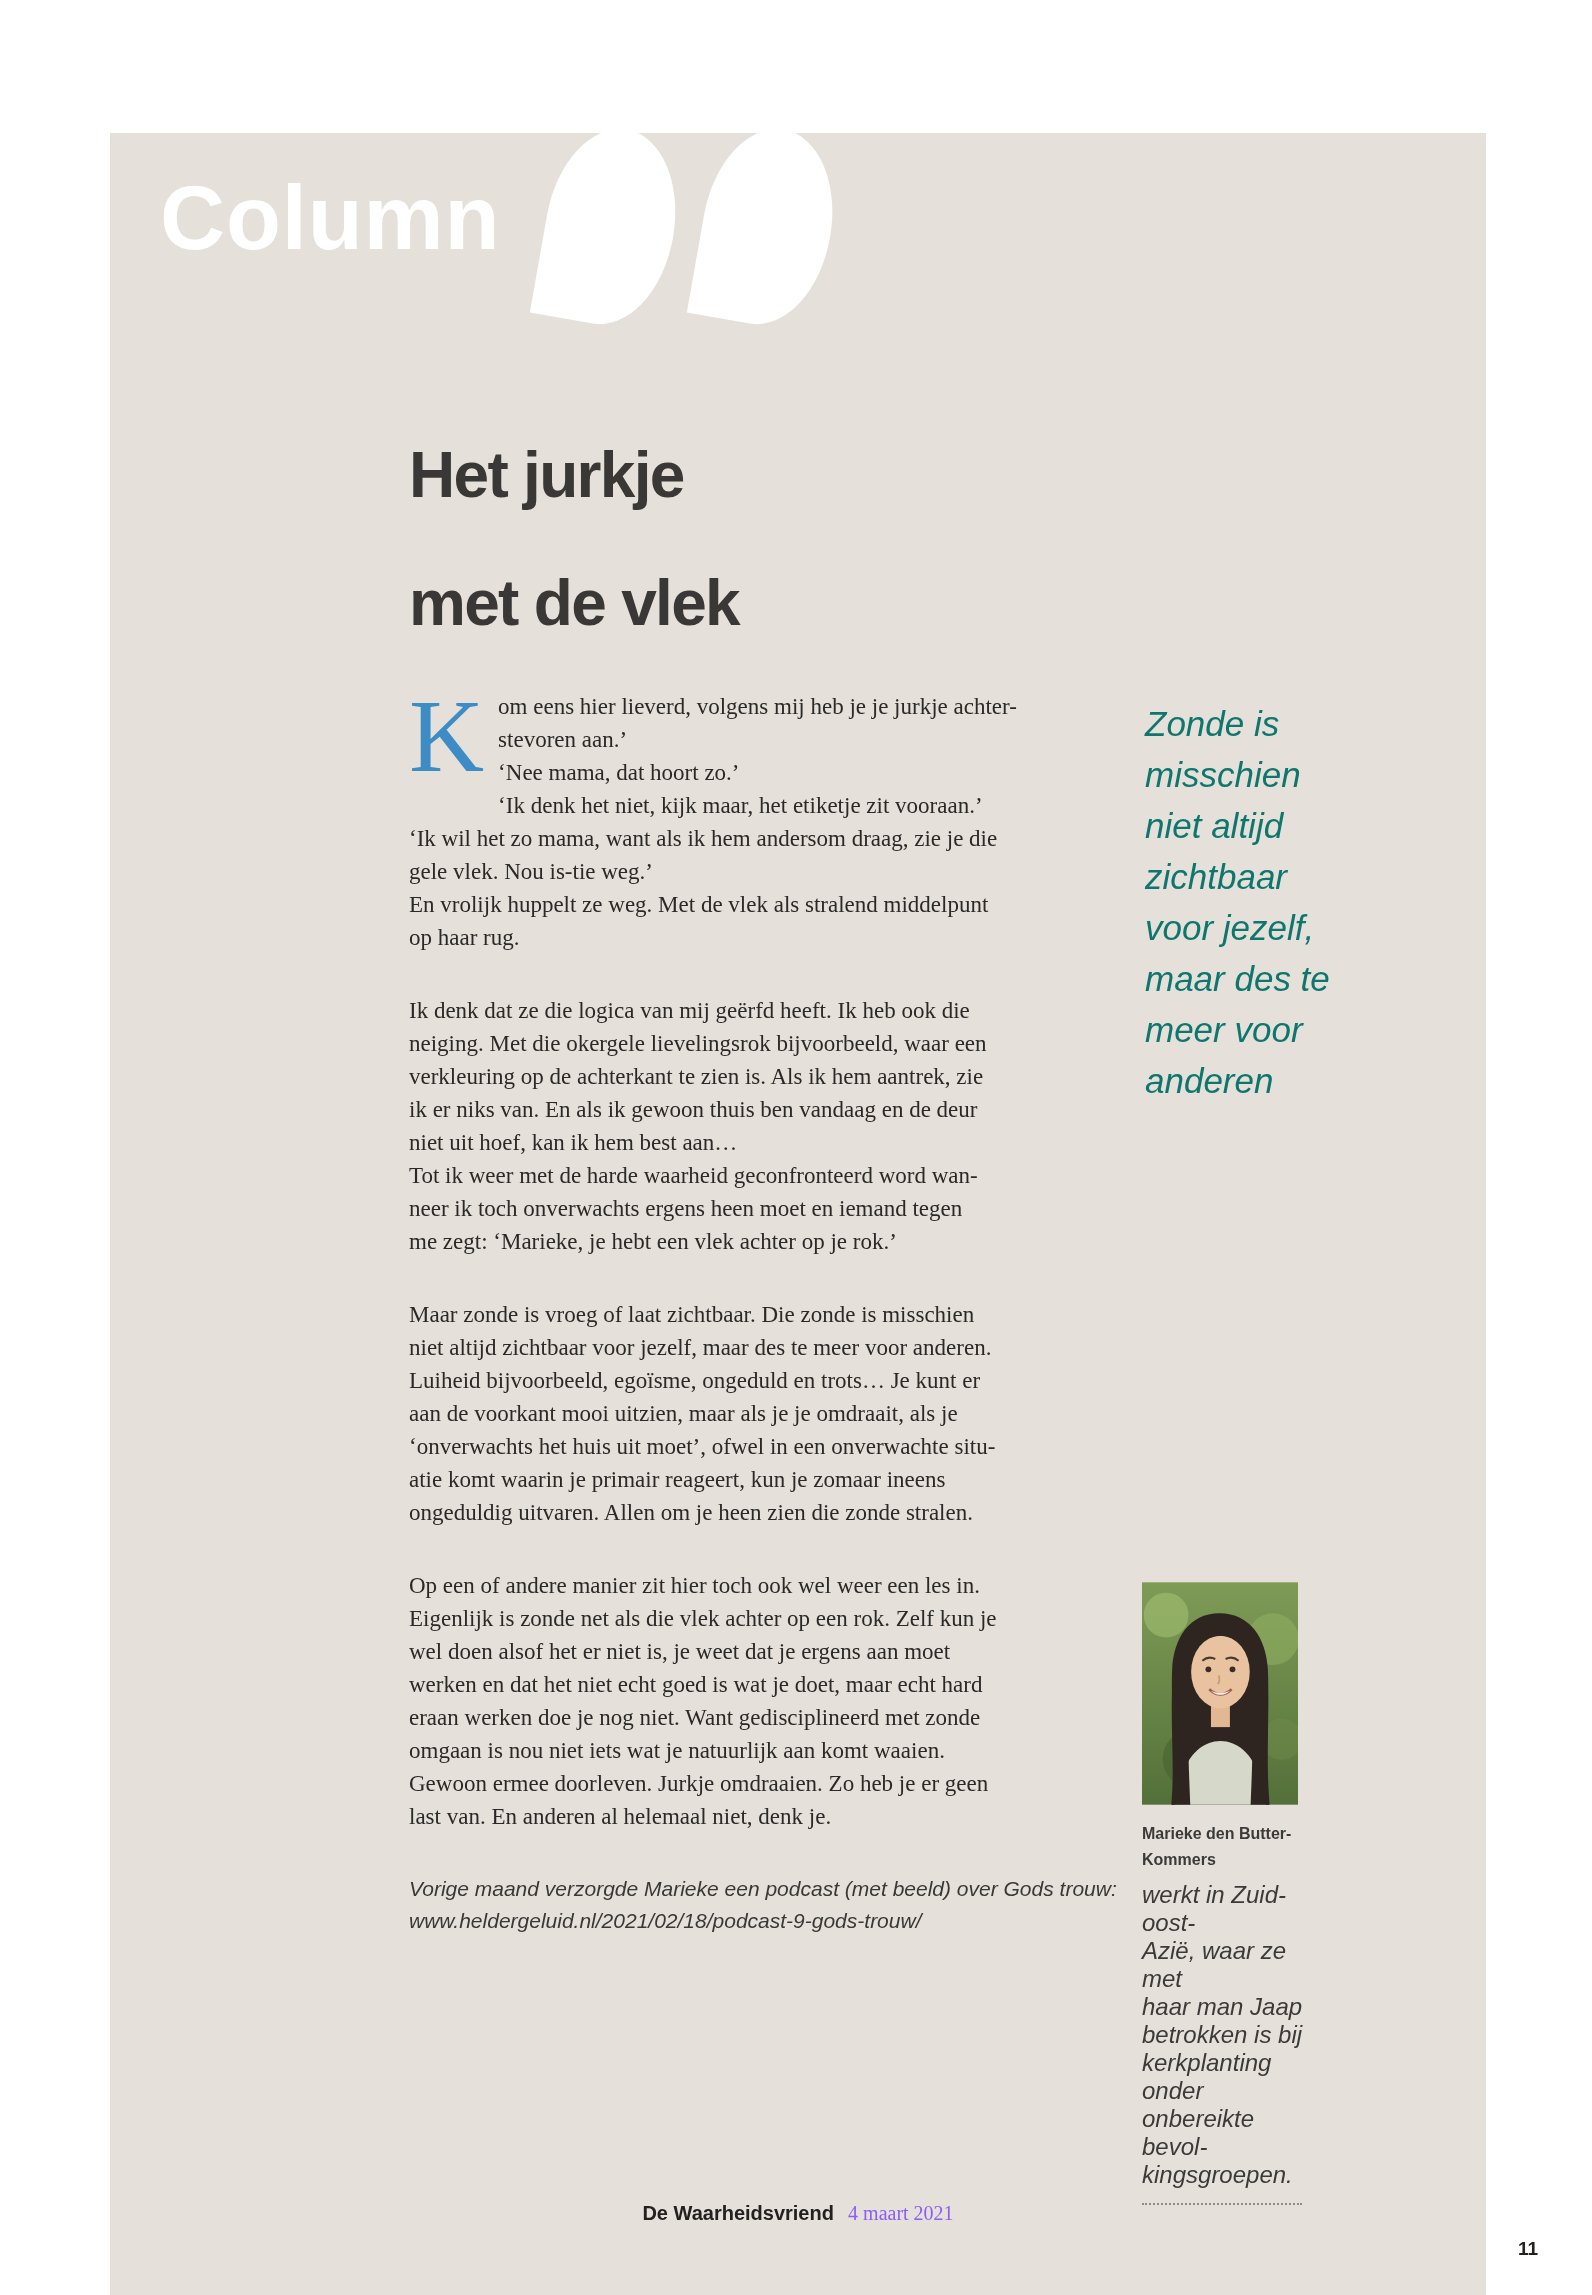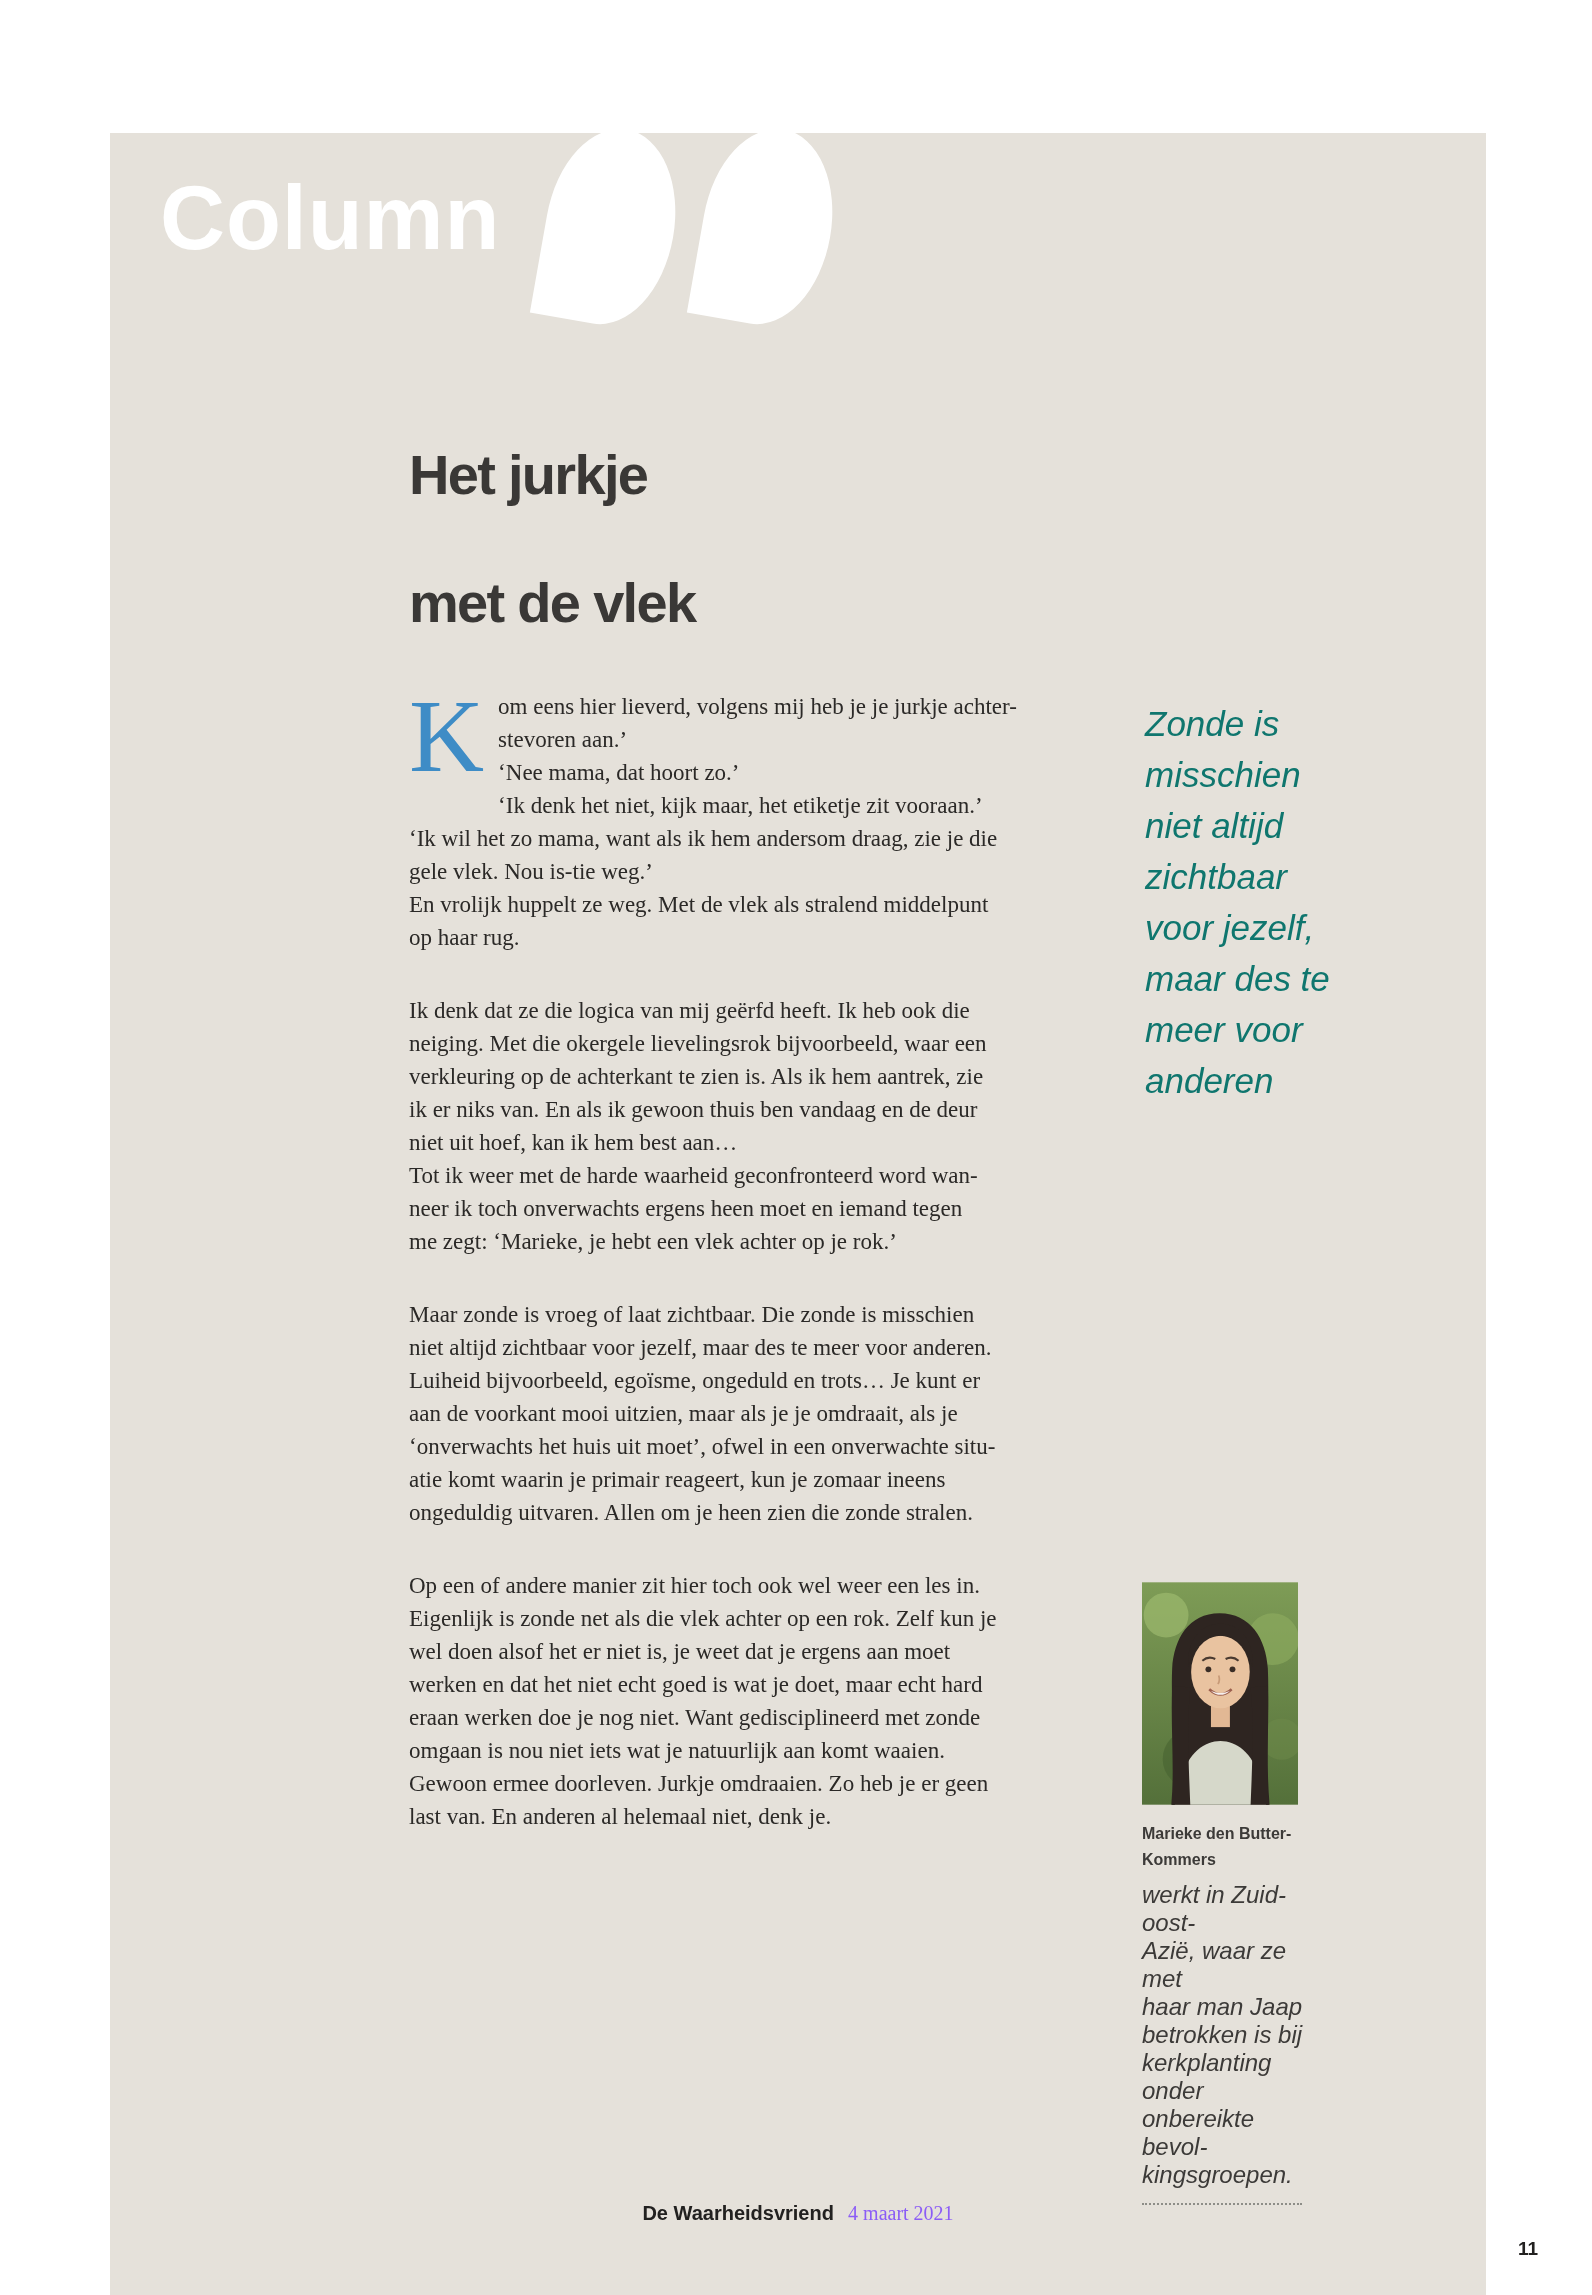--- a/index.html
+++ b/index.html
@@ -41,21 +41,21 @@
     transform: rotate(10deg);
   }
   .bigquote .mark.m1 { left: 0; }
   .bigquote .mark.m2 { left: 157px; }
   .title {
     position: absolute;
     left: 299px; top: 278px;
     margin: 0;
     font-family: "Liberation Sans", sans-serif;
     font-weight: 700;
-    font-size: 56px;
+    font-size: 64px;
     line-height: 128px;
     letter-spacing: -1.7px;
     color: #3a3836;
   }
   .pre { white-space: pre-line; }
   .body-col {
     position: absolute;
     left: 299px; top: 557px;
     width: 734px;
     color: #2b2927;
@@ -187,20 +187,22 @@
 atie komt waarin je primair reageert, kun je zomaar ineens
 ongeduldig uitvaren. Allen om je heen zien die zonde stralen.</p>
       <p class="pre">Op een of andere manier zit hier toch ook wel weer een les in.
 Eigenlijk is zonde net als die vlek achter op een rok. Zelf kun je
 wel doen alsof het er niet is, je weet dat je ergens aan moet
 werken en dat het niet echt goed is wat je doet, maar echt hard
 eraan werken doe je nog niet. Want gedisciplineerd met zonde
 omgaan is nou niet iets wat je natuurlijk aan komt waaien.
 Gewoon ermee doorleven. Jurkje omdraaien. Zo heb je er geen
 last van. En anderen al helemaal niet, denk je.</p>
+      <p class="footnote pre">Vorige maand verzorgde Marieke een podcast (met beeld) over Gods trouw:
+www.heldergeluid.nl/2021/02/18/podcast-9-gods-trouw/</p>
     </div>
 
     <div class="pullquote pre">Zonde is
 misschien
 niet altijd
 zichtbaar
 voor jezelf,
 maar des te
 meer voor
 anderen</div>

